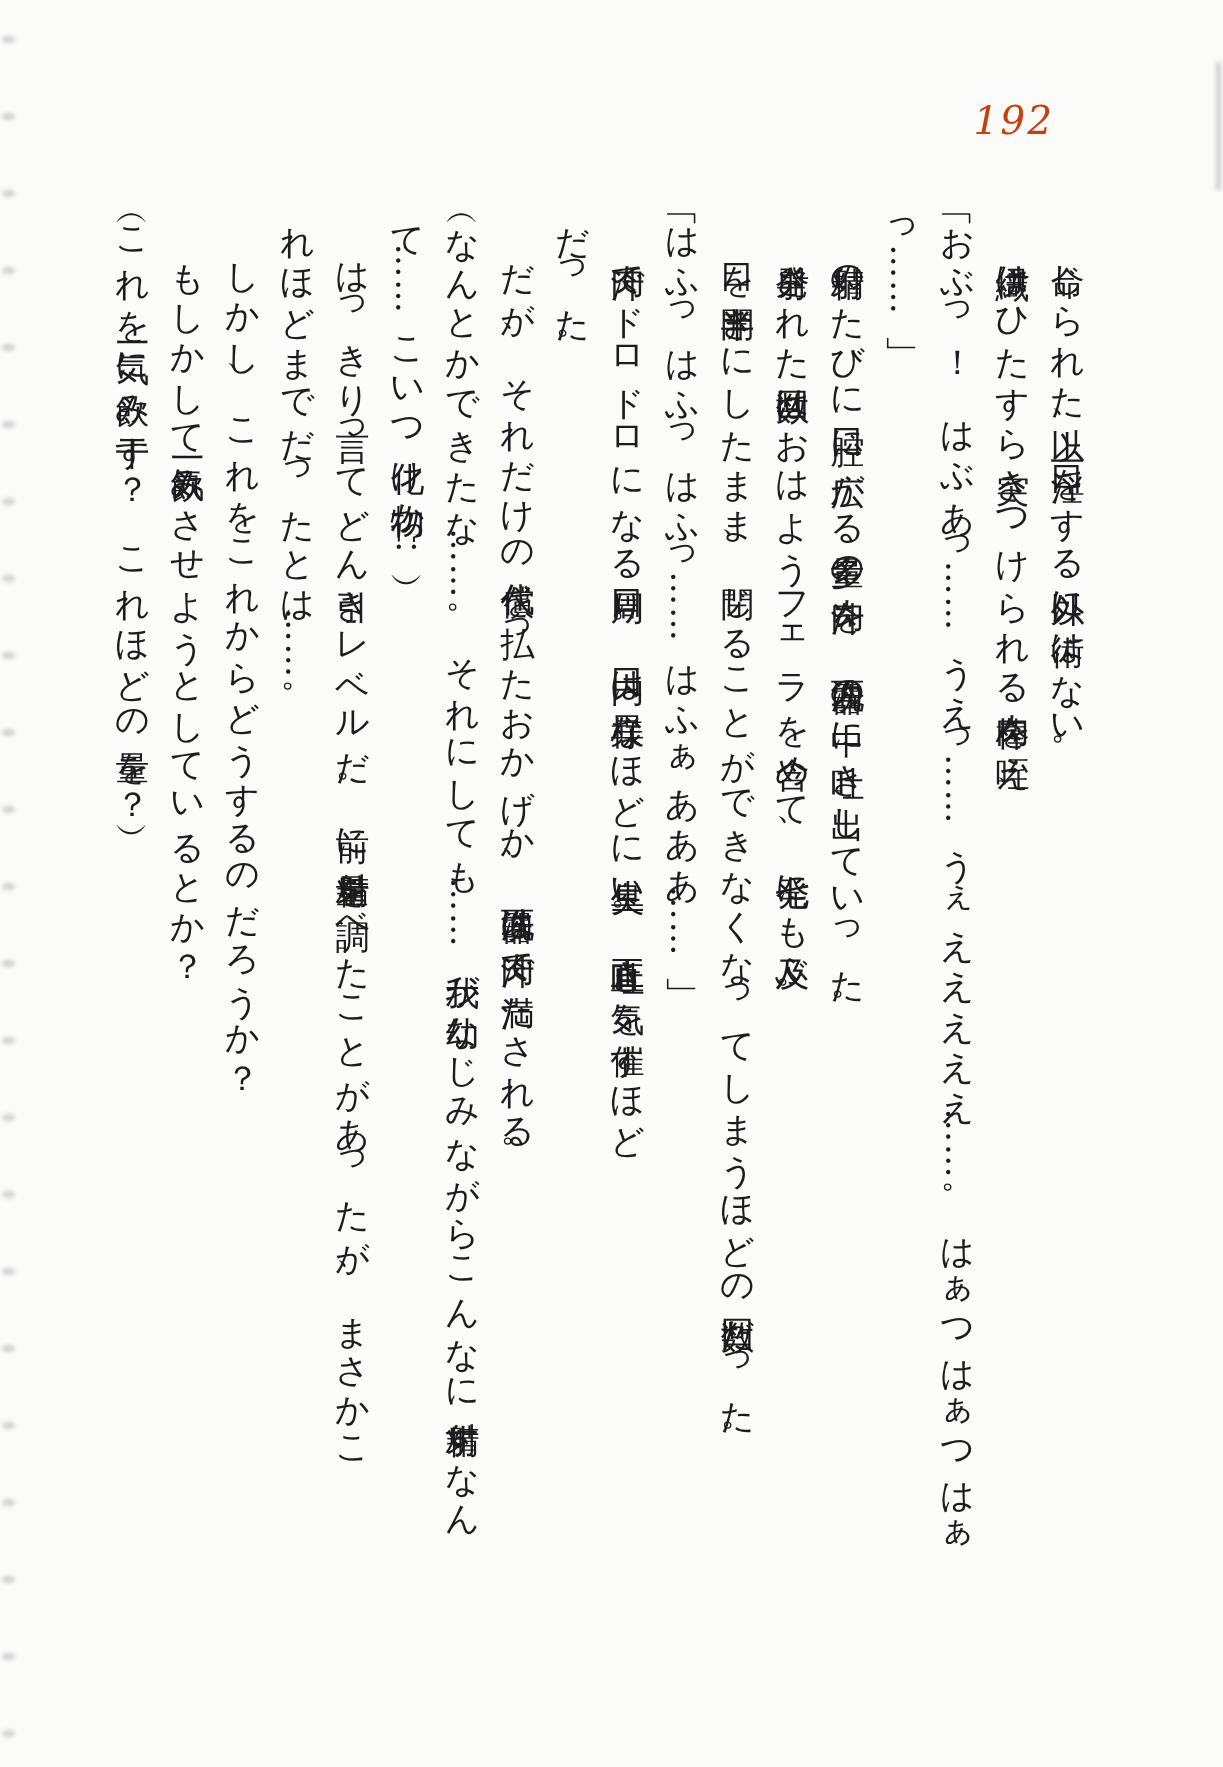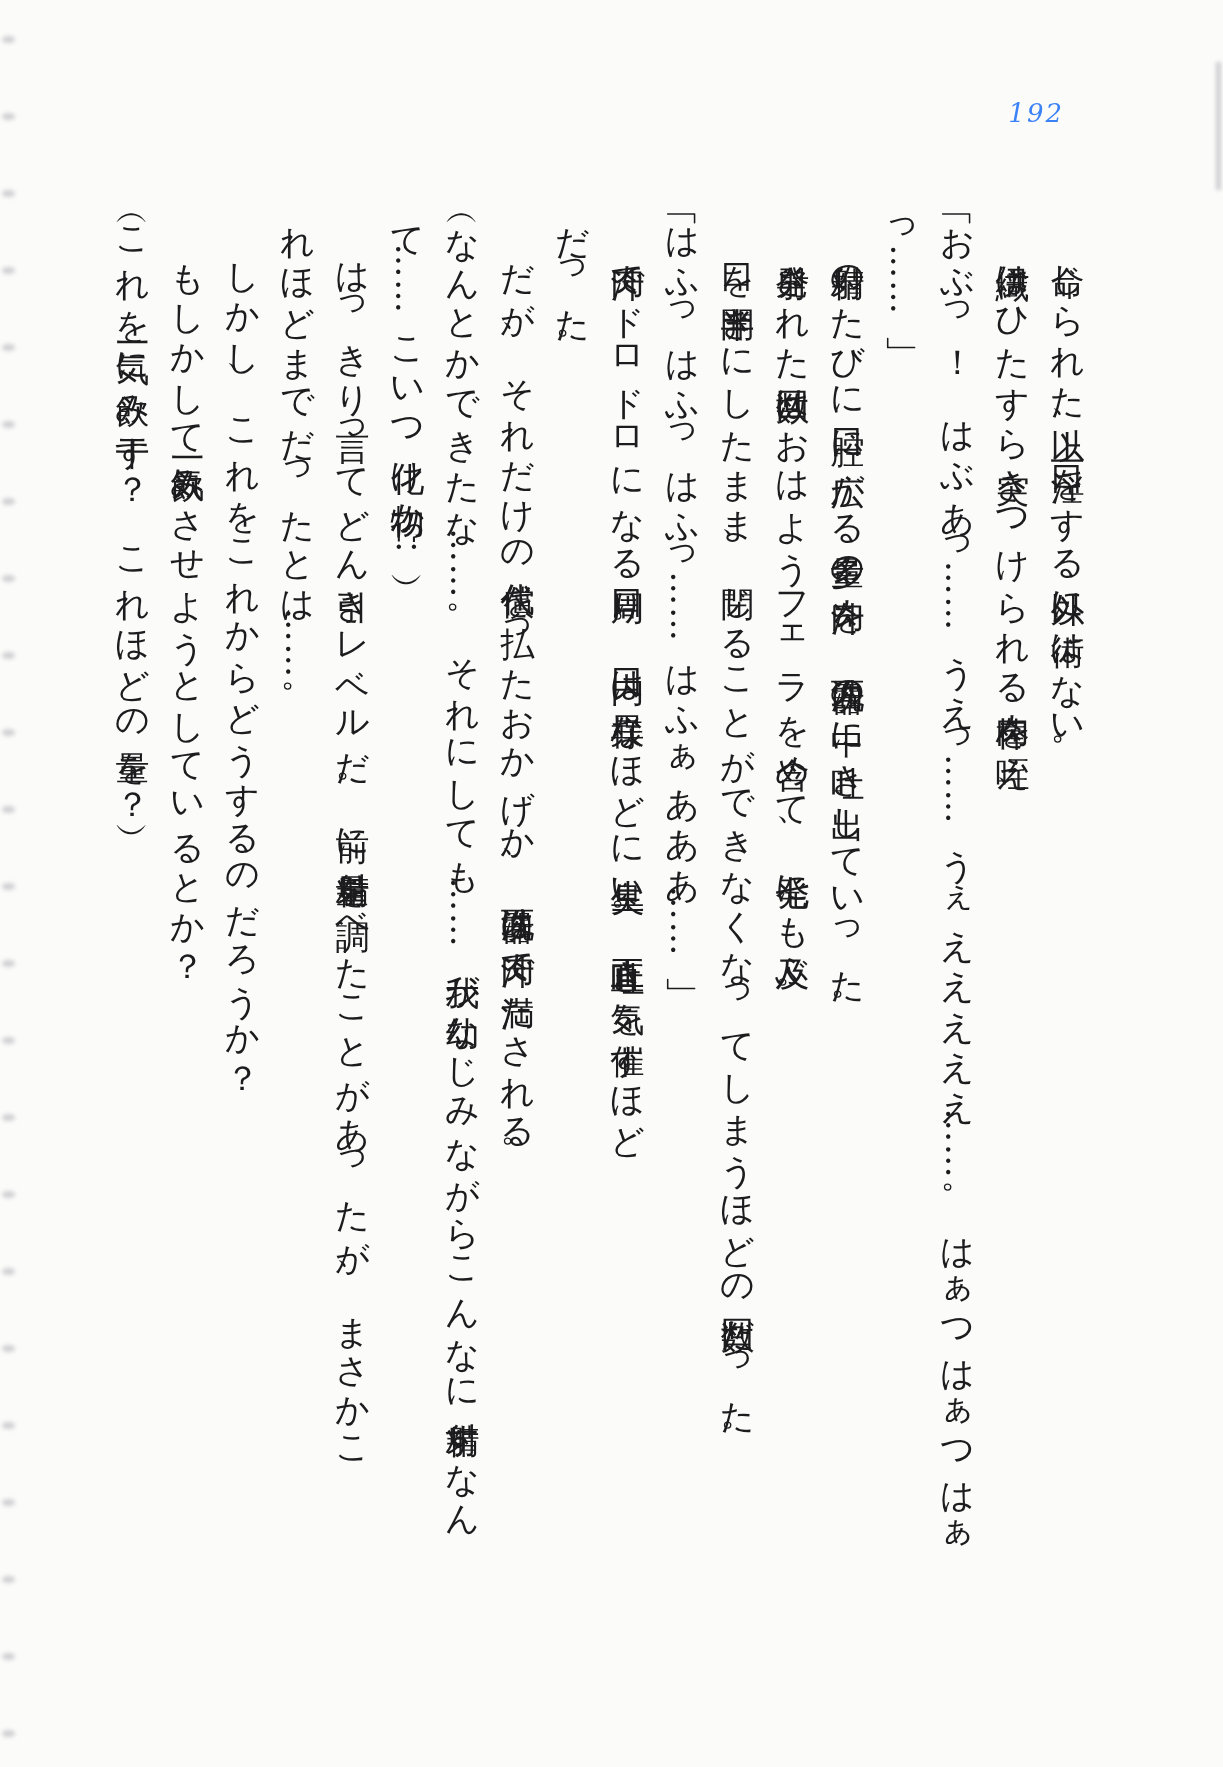--- a/index.html
+++ b/index.html
@@ -10,25 +10,25 @@
     width: 1223px;
     height: 1767px;
     position: relative;
     background: #fbfbfa;
     overflow: hidden;
     font-family: "DejaVu Serif", "Liberation Serif", serif;
   }
   #page-number {
     position: absolute;
     top: 98px;
-    right: 159px;
+    right: 169px;
     font-style: italic;
-    font-size: 26px;
+    font-size: 39px;
     letter-spacing: 2px;
-    color: #3b82f6;
+    color: #c2410c;
     font-family: "DejaVu Serif", "Liberation Serif", serif;
   }
   #text-block {
     position: absolute;
     top: 203px;
     right: 128px;
     height: 1392px;
     writing-mode: vertical-rl;
     text-orientation: mixed;
     font-size: 34px;

